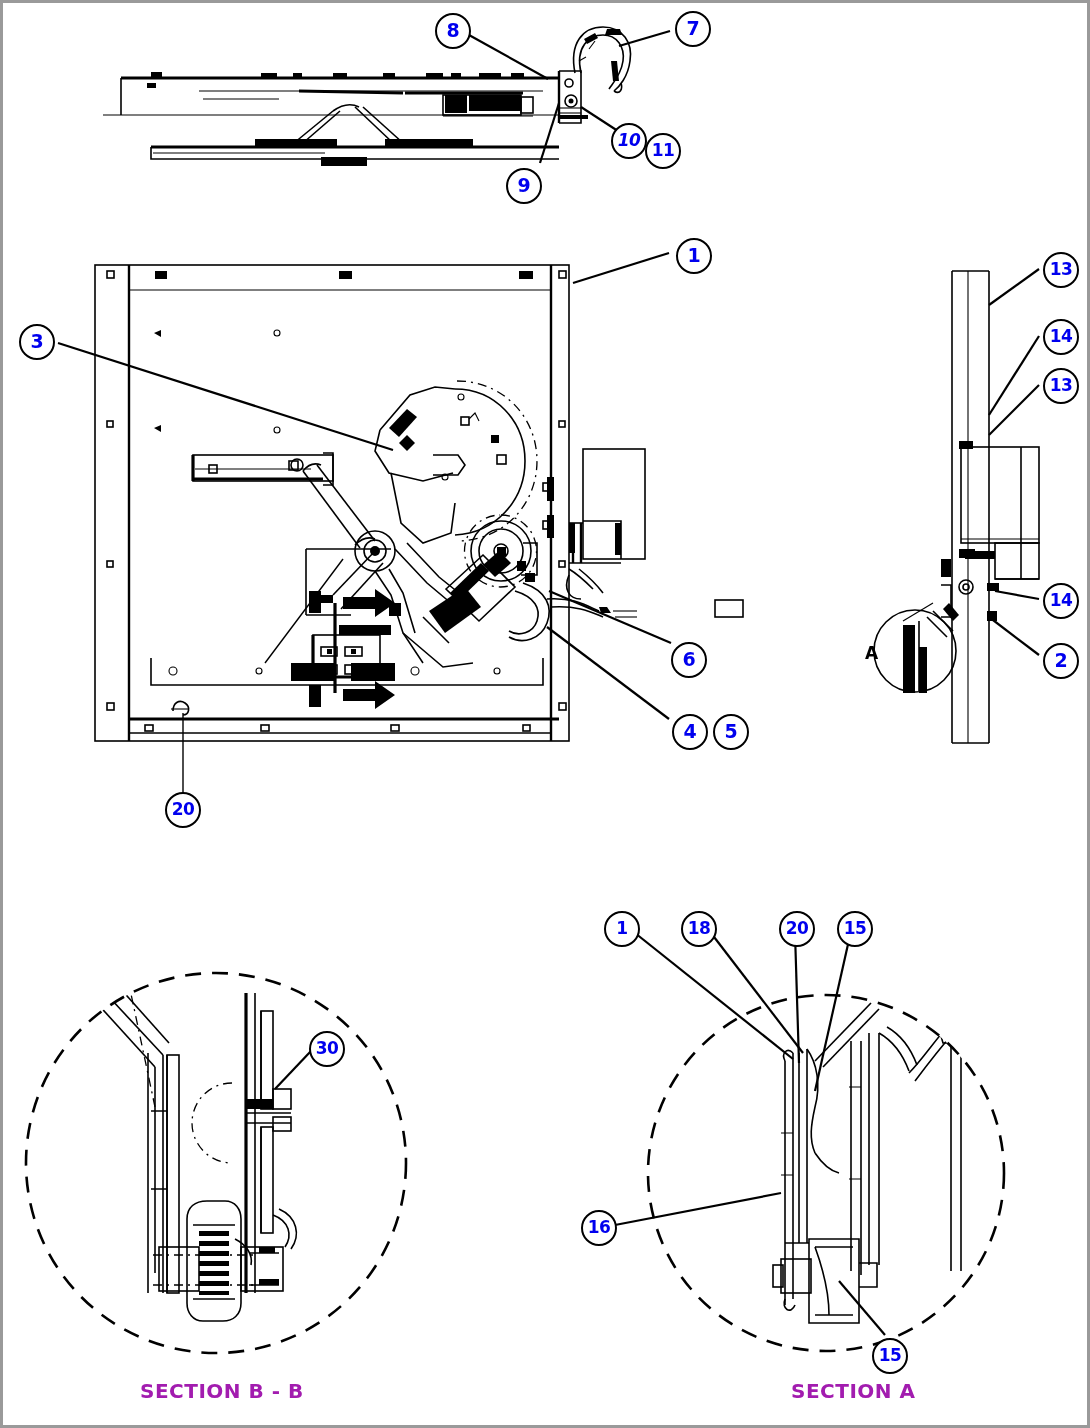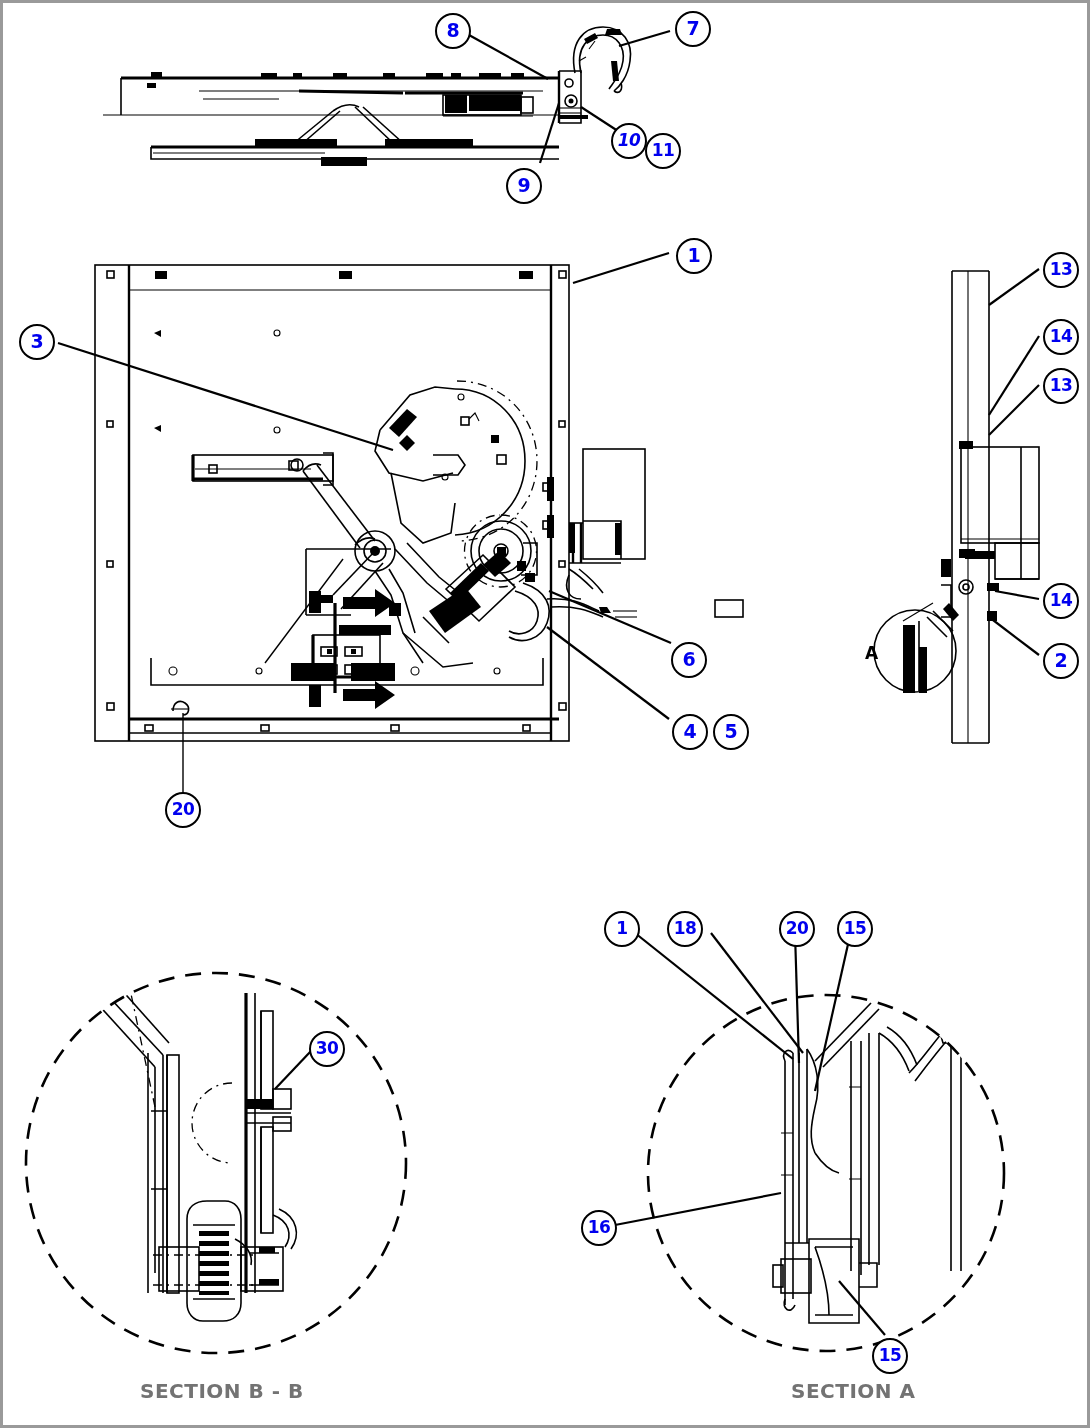--- a/index.html
+++ b/index.html
@@ -40,21 +40,21 @@
     z-index: 30;
     user-select: none;
   }
   .callout.wide { font-size: 17px; letter-spacing: -0.5px; }
   .viewlabel {
     position: absolute;
     font-family: "DejaVu Sans", sans-serif;
     font-weight: bold;
     font-size: 20px;
     letter-spacing: 0.5px;
-    color: #737373;
+    color: #a21caf;
     white-space: nowrap;
     z-index: 25;
   }
   .sectletter {
     position: absolute;
     font-family: "DejaVu Sans", sans-serif;
     font-weight: bold;
     font-size: 15px;
     color: #000000;
     z-index: 26;
@@ -510,21 +510,21 @@
   <div class="callout" style="left:669px; top:711px;">4</div>
   <div class="callout" style="left:710px; top:711px;">5</div>
   <div class="callout wide" style="left:162px; top:789px;">20</div>
   <div class="callout wide" style="left:1040px; top:249px;">13</div>
   <div class="callout wide" style="left:1040px; top:316px;">14</div>
   <div class="callout wide" style="left:1040px; top:365px;">13</div>
   <div class="callout wide" style="left:1040px; top:580px;">14</div>
   <div class="callout" style="left:1040px; top:640px;">2</div>
   <div class="callout wide" style="left:306px; top:1028px;">30</div>
   <div class="callout wide" style="left:601px; top:908px;">1</div>
-  <div class="callout wide" style="left:664px; top:908px;">18</div>
+  <div class="callout wide" style="left:678px; top:908px;">18</div>
   <div class="callout wide" style="left:776px; top:908px;">20</div>
   <div class="callout wide" style="left:834px; top:908px;">15</div>
   <div class="callout wide" style="left:578px; top:1207px;text-align:center;">16</div>
   <div class="callout wide" style="left:869px; top:1335px;">15</div>
 
   <div class="sectletter" style="left:307px; top:589px; color:transparent;">B</div>
   <div class="sectletter" style="left:307px; top:683px; color:transparent;">B</div>
   <div class="detailletter" style="left:862px; top:640px;">A</div>
 
   <div class="viewlabel" style="left:137px; top:1376px;">SECTION B - B</div>

